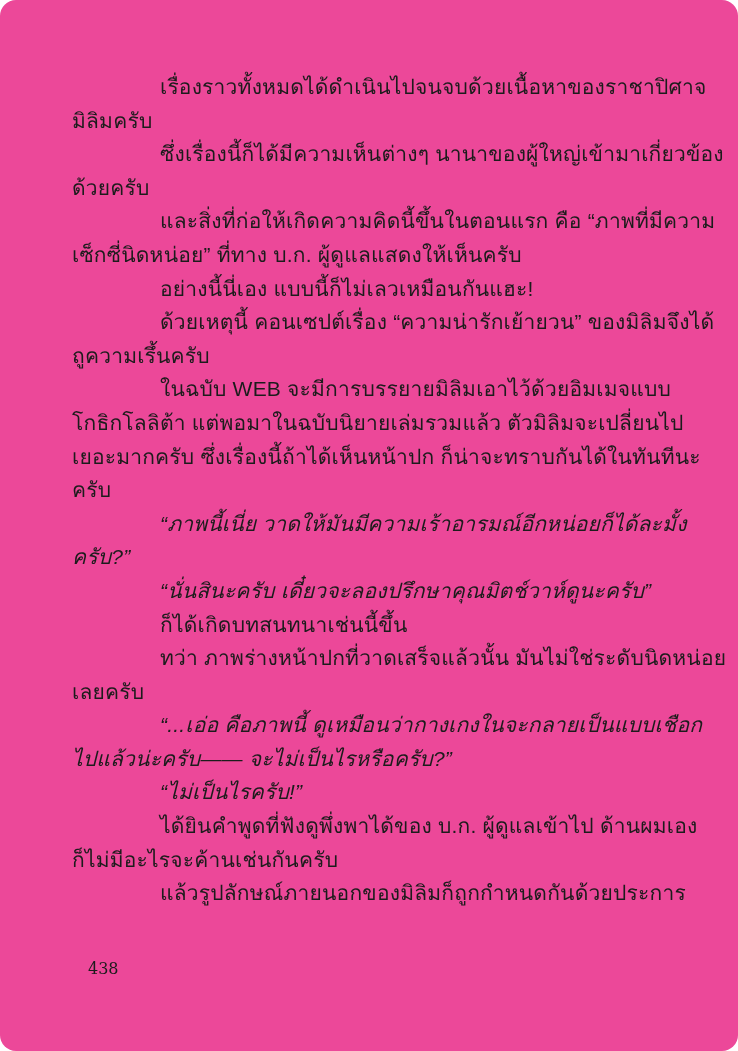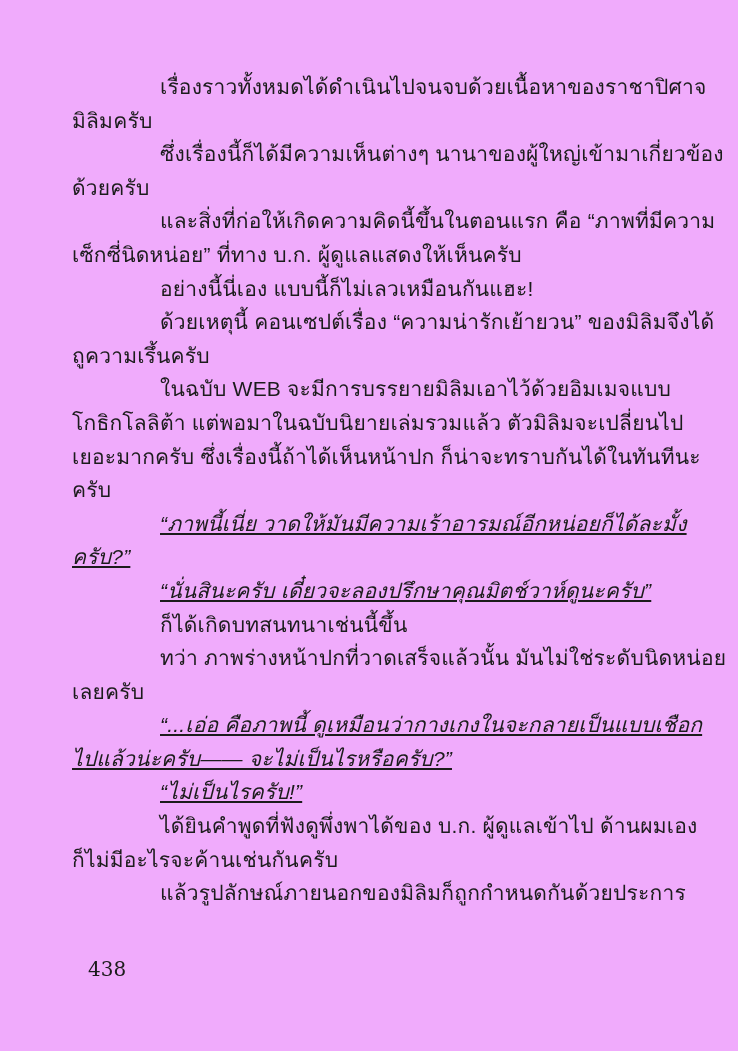--- a/index.html
+++ b/index.html
@@ -4,51 +4,51 @@
 <style>
   html, body {
     margin: 0;
     padding: 0;
     background: #ffffff;
   }
   .page {
     position: relative;
     width: 738px;
     height: 1051px;
-    background: #f0abfc;
+    background: #ec4899;
     overflow: hidden;
     font-family: "Liberation Sans", sans-serif;
     color: #1c1c1c;
+    border-radius: 16px;
   }
   .text-block {
     position: absolute;
     left: 72px;
     top: 70px;
     width: 608px;
   }
   .line {
     font-size: 21px;
     line-height: 33.6px;
     height: 33.6px;
     white-space: nowrap;
     letter-spacing: 0.2px;
   }
   .line.indent {
     text-indent: 88px;
   }
   .line.italic {
     font-style: italic;
-    text-decoration: underline;
   }
   .page-number {
     position: absolute;
     left: 88px;
     top: 956px;
     font-family: "DejaVu Serif", serif;
-    font-size: 20px;
+    font-size: 16px;
     line-height: 26px;
     color: #1c1c1c;
   }
 </style>
 </head>
 <body>
 
 <div class="page">
   <div class="text-block">
       <div class="line indent">เรื่องราวทั้งหมดได้ดำเนินไปจนจบด้วยเนื้อหาของราชาปิศาจ</div>

